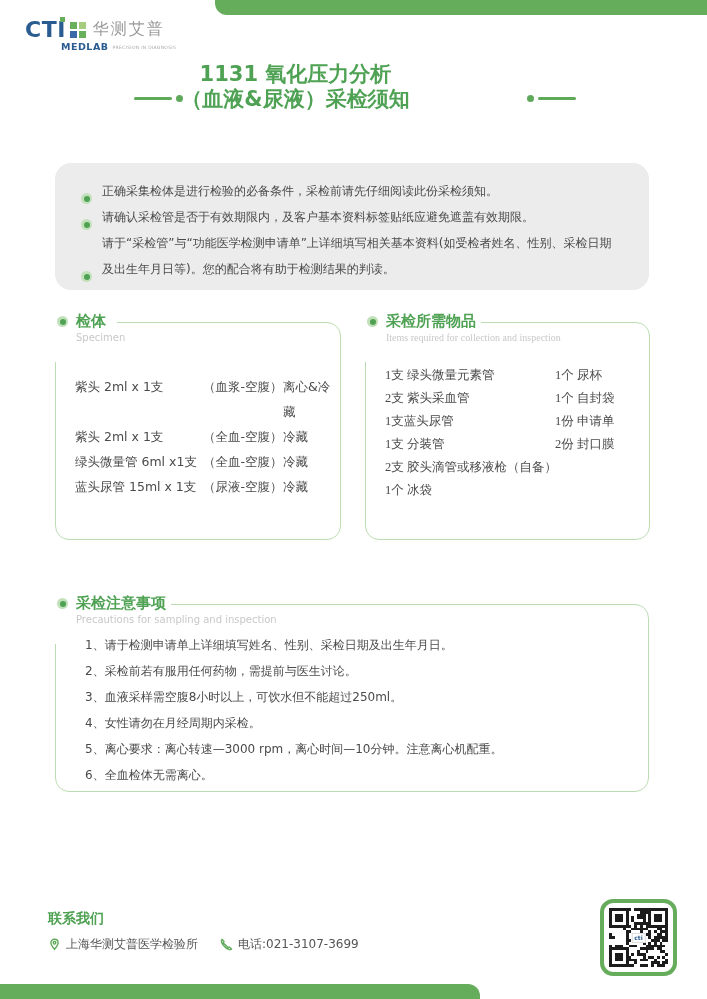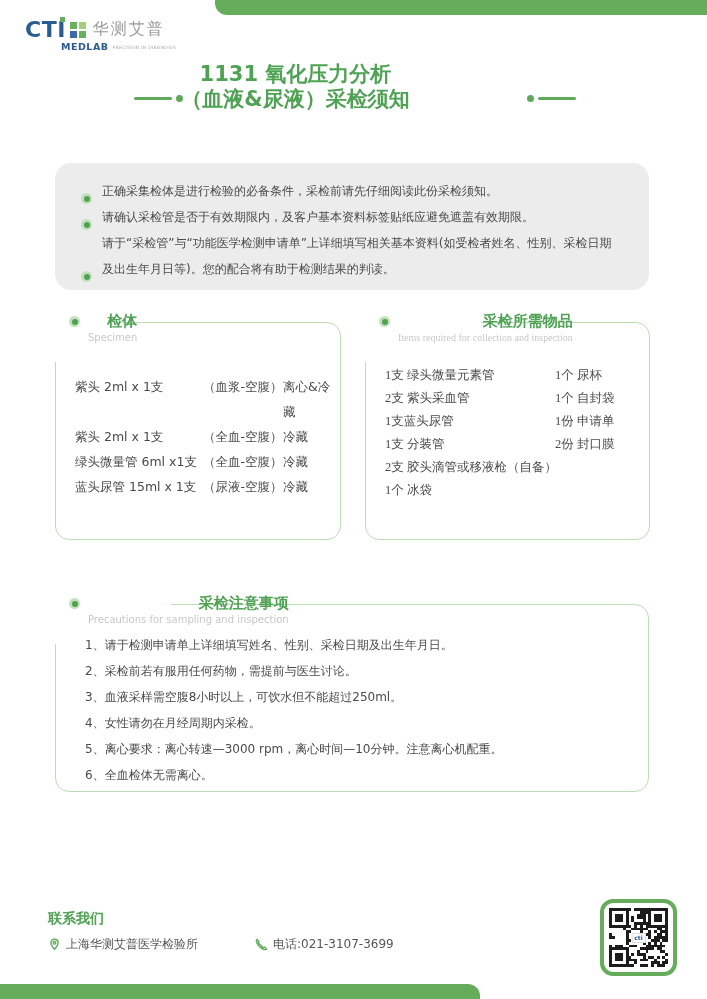--- a/index.html
+++ b/index.html
@@ -34,41 +34,41 @@
   
   .intro{position:absolute;left:55px;top:163px;width:594px;height:127px;background:#ECECEC;border-radius:16px;padding:15px 26px 0 26px;}
   .intro-item{display:flex;align-items:flex-end;color:#4A4A4A;font-size:12px;line-height:26px;}
   .bullet{flex:0 0 auto;width:11px;height:11px;border-radius:50%;background:#C2E0BA;position:relative;margin:8px 10px 0 0;}
   .bullet::after{content:"";position:absolute;left:2.5px;top:2.5px;width:6px;height:6px;border-radius:50%;background:#4FA254;}
 
   
   .panel{position:absolute;}
   .panel-border{position:absolute;inset:0;border:1px solid #BCDDB2;border-radius:14px;}
   .panel-mask{position:absolute;top:-2px;left:-2px;height:42px;background:#fff;}
-  .panel-head{position:absolute;top:-11px;left:14px;display:flex;align-items:flex-start;text-align:right;}
+  .panel-head{position:absolute;top:-11px;left:2px;display:flex;align-items:flex-start;}
   .panel-head .bullet{margin:5px 8px 0 0;}
   .panel-title{color:#4FA254;font-weight:700;font-size:15px;line-height:20px;white-space:nowrap;}
   .panel-subtitle{color:#C8C8C8;font-size:10px;line-height:13px;white-space:nowrap;}
   .panel-content{position:absolute;color:#4A4A4A;font-size:12.5px;}
 
   
   .spec-table{left:20px;top:52px;right:8px;}
   .spec-row{display:flex;line-height:25px;}
   .spec-name{width:128px;} .spec-type{width:80px;} .spec-storage{flex:1;}
 
   
   .sup-col{position:absolute;top:42px;line-height:23px;font-size:12.5px;color:#4A4A4A;white-space:nowrap;}
   .sup-left{left:20px;} .sup-right{left:190px;}
 
   
   .prec-list{left:30px;top:28px;right:10px;line-height:26px;font-size:12px;}
 
   
   .footer-title{position:absolute;left:48px;top:910px;color:#4FA254;font-weight:700;font-size:14px;}
-  .contact-row{position:absolute;left:48px;top:936px;display:flex;align-items:center;color:#555;font-size:12px;gap:35px;}
+  .contact-row{position:absolute;left:48px;top:936px;display:flex;align-items:center;color:#555;font-size:12px;}
   .contact-item{display:flex;align-items:center;margin-right:22px;}
   .cicon{width:13px;height:13px;margin-right:5px;flex:0 0 auto;}
   .cicon svg{display:block;width:13px;height:13px;stroke:#5FA95A;fill:none;stroke-width:1.4;}
 
   
   .qr{position:absolute;left:600px;top:899px;width:77px;height:77px;border:4px solid #66AD5B;border-radius:13px;background:#fff;padding:5px;}
   .qr-modules{position:relative;width:59px;height:59px;display:grid;grid-template-columns:repeat(21,1fr);grid-template-rows:repeat(21,1fr);}
   .qm{background:#fff;} .qm.on{background:#1c1c1c;}
   .qr-label{position:absolute;left:50%;top:50%;transform:translate(-50%,-50%);background:#fff;border:1px solid #ddd;font-size:6px;font-weight:700;color:#2A5C91;padding:0 2px;line-height:8px;}
 </style>

